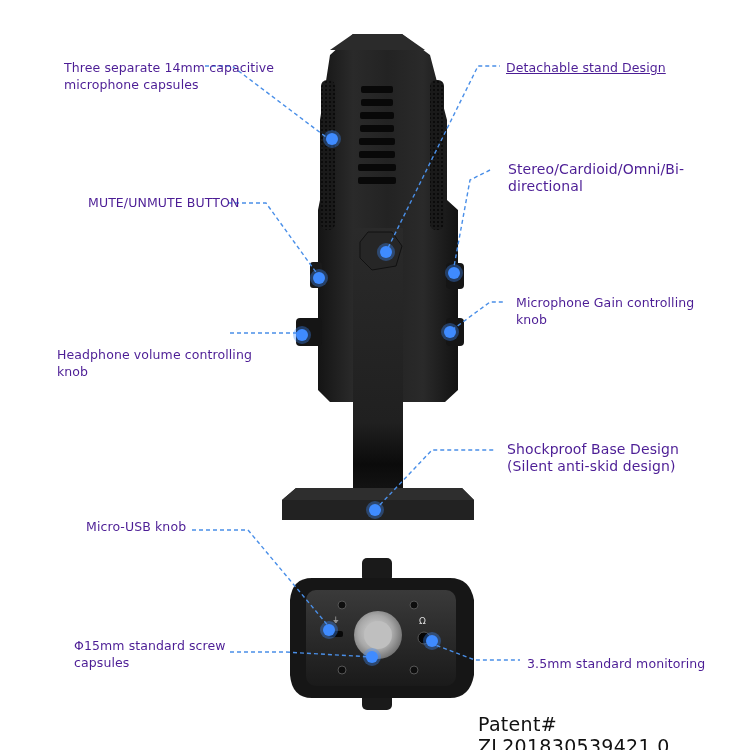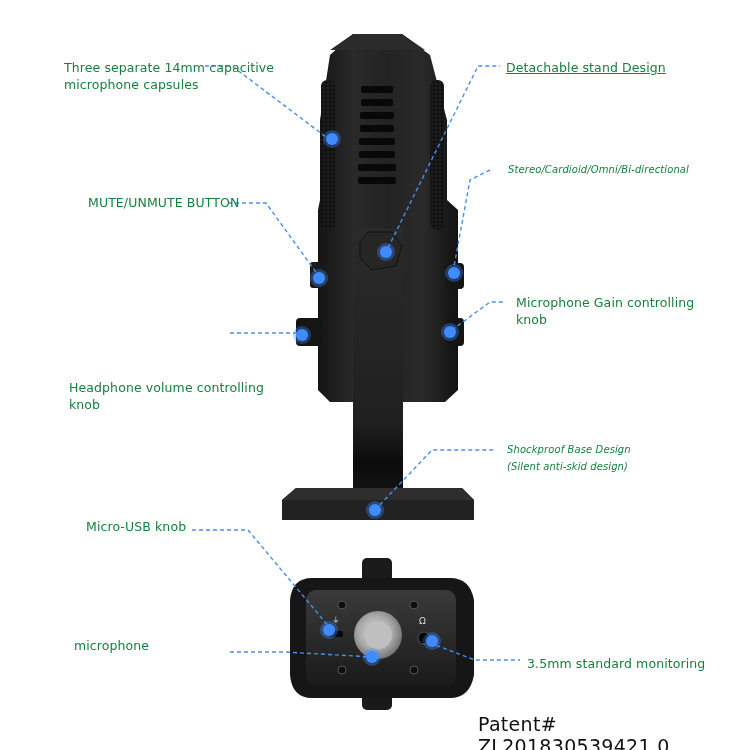--- a/index.html
+++ b/index.html
@@ -1,18 +1,18 @@
 <!DOCTYPE html>
 <html><head>
 <meta charset="utf-8">
 <style>
   html, body { margin:0; padding:0; background:#ffffff; }
   body { width:750px; height:750px; position:relative; overflow:hidden; font-family:"DejaVu Sans", sans-serif; color:#111; }
-  .label { position:absolute; font-size:12.5px; line-height:17px; color:#15803d; letter-spacing:0.1px; }
-  .label.small { font-size:10px; line-height:17px;font-style:italic; }
+  .label { position:absolute; font-size:12.5px; line-height:17px; color:#4c1d95; letter-spacing:0.1px; }
+  .label.small { font-size:14px; line-height:17px; }
   .patent { position:absolute; left:478px; top:713px; font-size:19px; color:#111; letter-spacing:0.3px; }
   svg.stage { position:absolute; left:0; top:0; }
   .dot { fill:#3f8bff; }
   .halo { fill:#3f8bff; opacity:0.35; }
   .leader { stroke:#4a8fe8; stroke-width:1.4; stroke-dasharray:4 3; fill:none; }
 </style>
 </head>
 <body>
 
 <svg class="stage" width="750" height="750" viewBox="0 0 750 750">
@@ -143,31 +143,32 @@
 <div class="label small" style="left:508px; top:161px;">
   <div>Stereo/Cardioid/Omni/Bi-directional</div>
 </div>
 <div class="label" style="left:88px; top:194px;">
   <div>MUTE/UNMUTE BUTTON</div>
 </div>
 <div class="label" style="left:516px; top:294px;">
   <div>Microphone Gain controlling</div>
   <div>knob</div>
 </div>
-<div class="label" style="left:69px; top:346px;margin-top:33px;">
+<div class="label" style="left:57px; top:346px;">
   <div>Headphone volume controlling</div>
   <div>knob</div>
 </div>
 <div class="label small" style="left:507px; top:441px;">
   <div>Shockproof Base Design</div>
   <div>(Silent anti-skid design)</div>
 </div>
 <div class="label" style="left:86px; top:518px;">
   <div>Micro-USB knob</div>
 </div>
 <div class="label" style="left:74px; top:637px;">
-  <div>microphone</div>
+  <div>Φ15mm standard screw</div>
+  <div>capsules</div>
 </div>
 <div class="label" style="left:527px; top:655px;">
   <div>3.5mm standard monitoring</div>
 </div>
 
 <div class="patent">Patent# ZL201830539421.0</div>
 
 </body></html>

